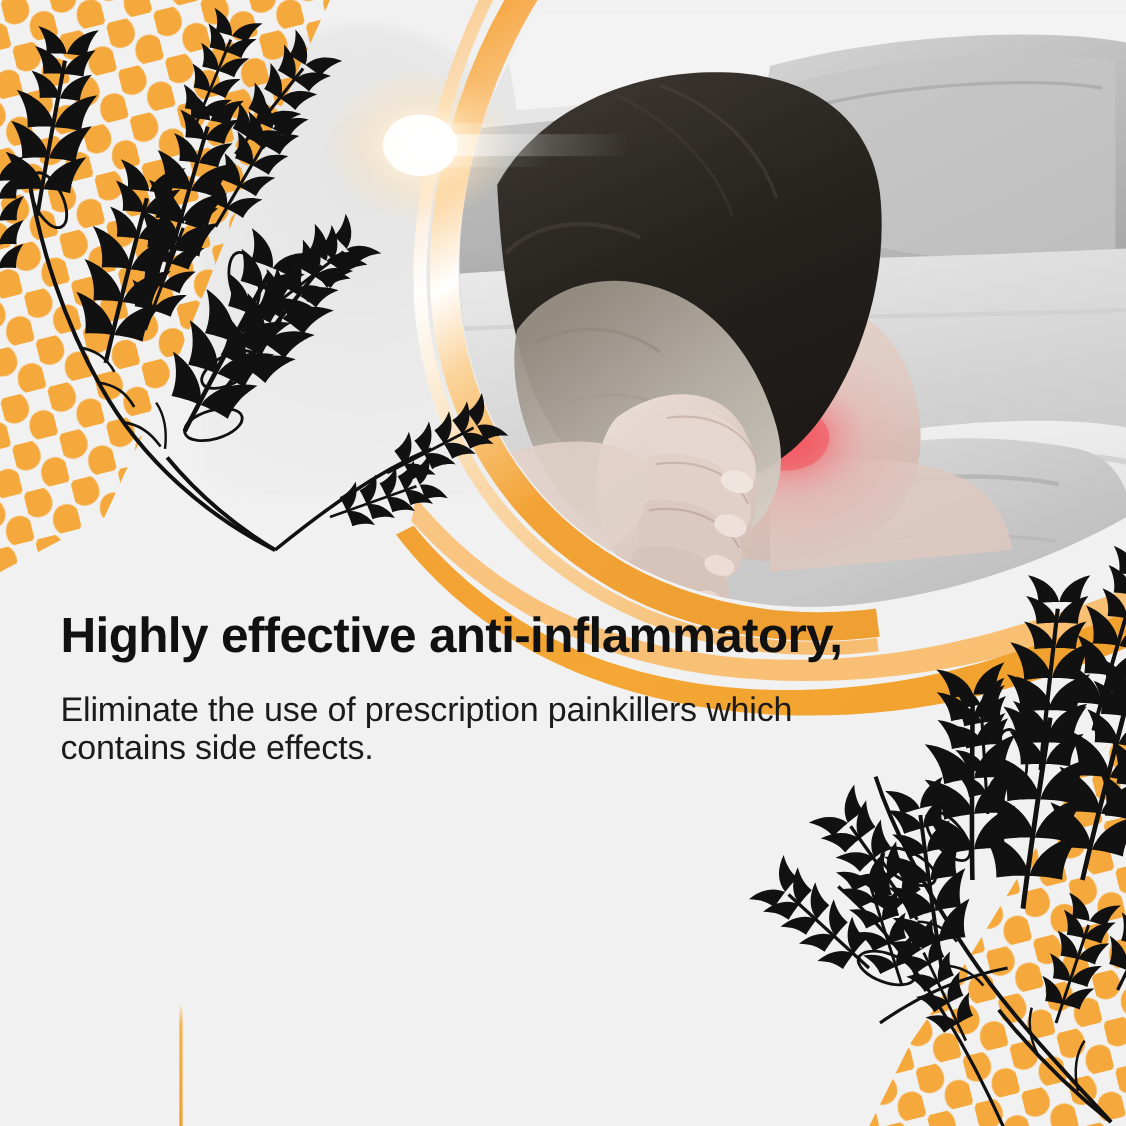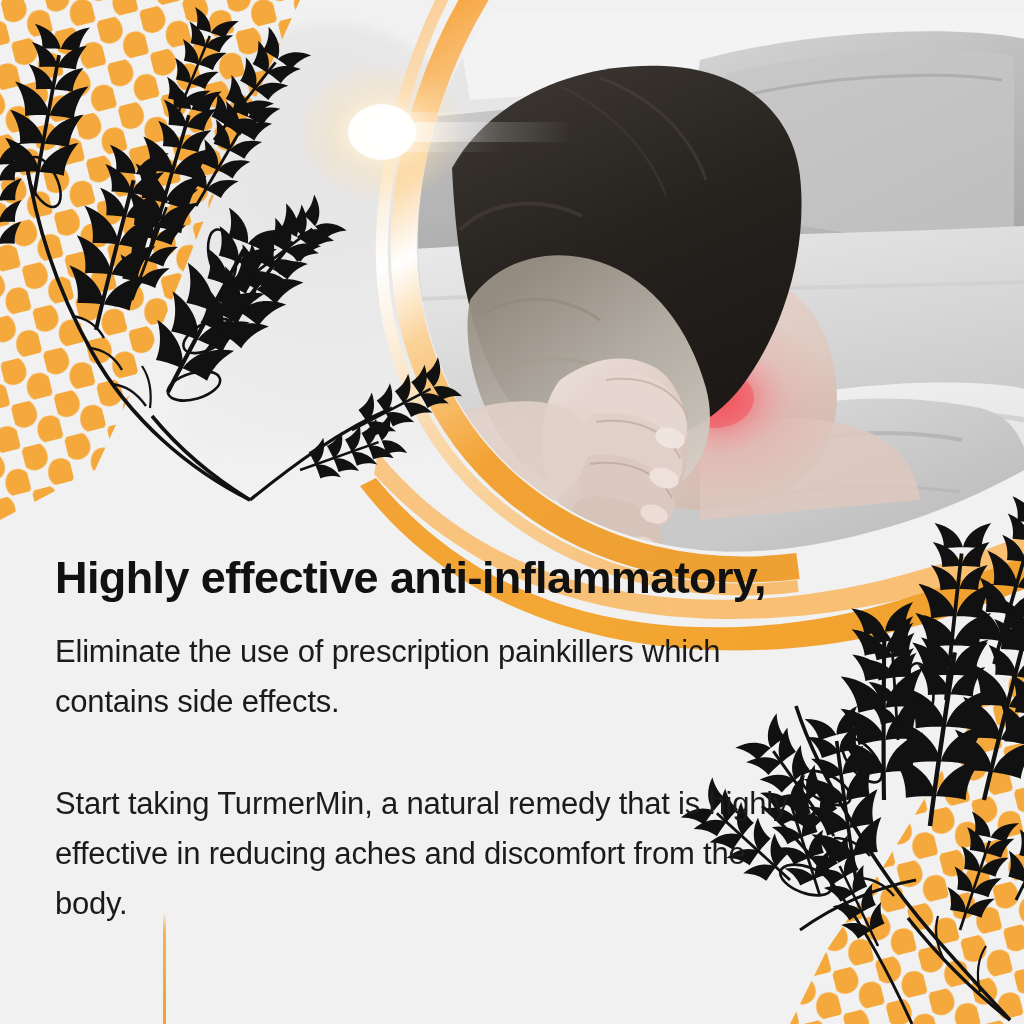--- a/index.html
+++ b/index.html
@@ -25,21 +25,21 @@
 
   
   .copy{position:absolute;left:55px;top:554px;width:740px;}
   .headline{
     margin:0;color:#111;font-weight:bold;
     font-size:45px;line-height:47px;letter-spacing:-0.6px;
   }
   .headline .l2{display:block;}
   .body-para{
     margin:0;color:#1b1b1b;font-weight:400;
-    font-size:31px;line-height:50px;letter-spacing:-0.2px;
+    font-size:31px;line-height:35px;letter-spacing:-0.2px;
   }
   .p1{margin-top:26px;}
   .p2{margin-top:52px;}
 
   
   .vrule{
     position:absolute;left:163px;top:912px;width:3px;height:112px;
     background:linear-gradient(180deg,rgba(245,169,60,0) 0%,#f6b24e 18%,#f0a02e 100%);
   }
 
@@ -476,18 +476,17 @@
           <use href="#bud"></use>
         </g>
     </g>
   </svg>
 
   <div class="copy">
     <h1 class="headline">
       <span>Highly effective anti-inflammatory,</span>
     </h1>
     <p class="body-para p1">Eliminate the use of prescription painkillers which contains side effects.</p>
-    <p class="body-para p2">Start taking TurmerMin, a natural remedy that is highly effective in reducing aches and discomfort from the body.</p>
   </div>
 
   <div class="vrule"></div>
 
 </div>
 
 </body></html>

